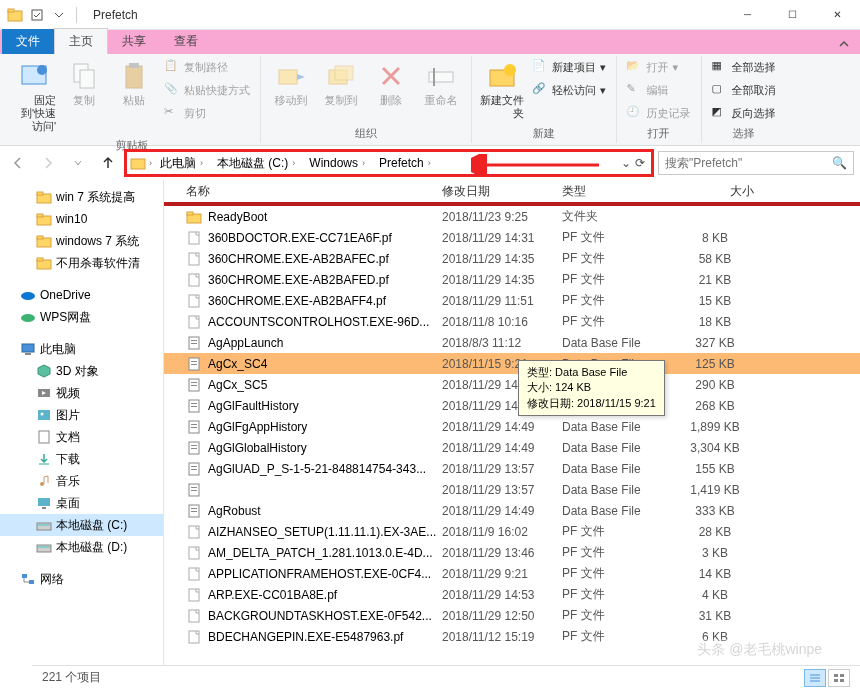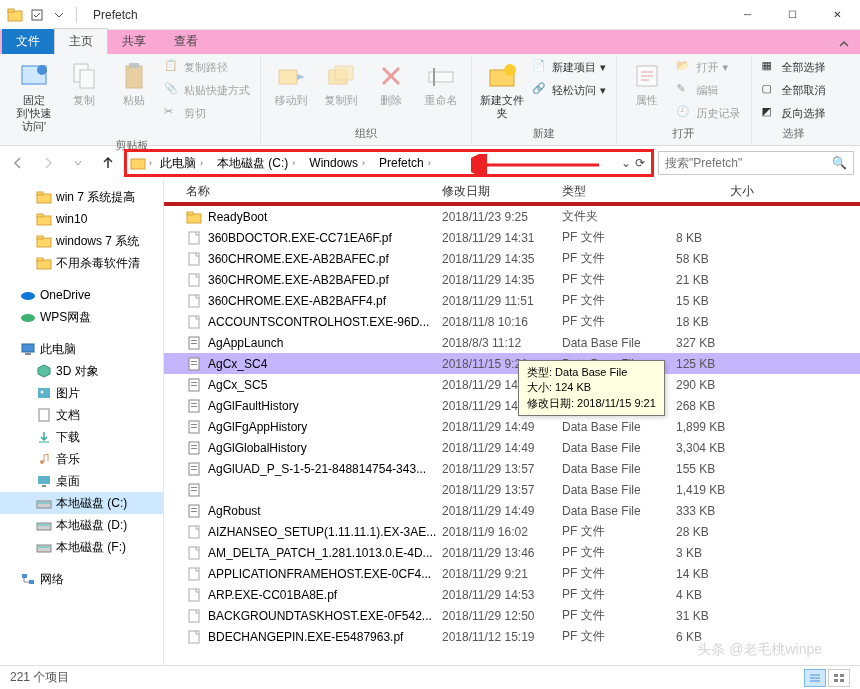--- a/index.html
+++ b/index.html
@@ -18,21 +18,21 @@
 .ribbon-tab.file { background: #1979ca; color: #fff; }
 .ribbon-tab.active { border: 1px solid #d0d0d0; border-bottom: none; background: #f5f6f7; }
 .ribbon-expand { margin-left: auto; padding: 4px 10px; color: #555; }
 
 .ribbon { height: 92px; background: #f5f6f7; border-bottom: 1px solid #dadbdc; display: flex; padding: 2px 4px; }
 .ribbon-group { display: flex; flex-direction: column; padding: 0 6px; border-right: 1px solid #e2e3e4; }
 .ribbon-group-body { flex: 1; display: flex; align-items: flex-start; gap: 2px; }
 .ribbon-group-label { text-align: center; font-size: 11px; color: #666; padding-bottom: 2px; }
 .rbtn-lg { display: flex; flex-direction: column; align-items: center; justify-content: flex-start; width: 48px; padding: 4px 2px; gap: 2px; cursor: pointer; }
 .rbtn-lg .ricon { width: 32px; height: 32px; }
-.rbtn-lg .rlabel { font-size: 11px; text-align: center; line-height: 1.2; color: #333; }
+.rbtn-lg .rlabel { font-size: 11px; text-align: right; line-height: 1.2; color: #333; }
 .rbtn-stack { display: flex; flex-direction: column; gap: 1px; }
 .rbtn-sm { display: flex; align-items: center; gap: 4px; padding: 2px 4px; font-size: 11px; color: #333; cursor: pointer; height: 22px; }
 .rbtn-sm .ricon-sm { width: 16px; height: 16px; }
 .disabled { opacity: 0.45; }
 
 .navbar { height: 34px; display: flex; align-items: center; background: #fff; padding: 4px 6px; gap: 6px; }
 .nav-arrow { width: 24px; height: 24px; display: flex; align-items: center; justify-content: center; color: #999; border-radius: 2px; }
 .nav-arrow.enabled { color: #333; }
 .addressbar { flex: 1; height: 24px; border: 1px solid #c9c9c9; display: flex; align-items: center; padding: 0 2px; position: relative; gap: 2px; }
 .addressbar.highlighted { outline: 3px solid #e22; outline-offset: -1px; }
@@ -54,31 +54,31 @@
 
 .filelist { flex: 1; overflow: hidden; display: flex; flex-direction: column; position: relative; }
 .columns { display: flex; height: 26px; border-bottom: 4px solid #b91c1c; align-items: center; padding-left: 16px; }
 .col { font-size: 12px; color: #333; padding: 0 6px; }
 .col-name { width: 256px; }
 .col-date { width: 120px; }
 .col-type { width: 114px; }
 .col-size { width: 90px; text-align: right; }
 .rows { flex: 1; overflow-y: auto; }
 .row { display: flex; align-items: center; height: 21px; padding-left: 16px; cursor: default; }
-.row.selected { background: #c4b5fd; }
+.row.selected { background: #fdba74; }
 .row .cell { padding: 0 6px; font-size: 12px; white-space: nowrap; overflow: hidden; text-overflow: ellipsis; }
 .row .c-name { width: 256px; display: flex; align-items: center; gap: 6px; }
 .row .c-date { width: 120px; color: #555; }
 .row .c-type { width: 114px; color: #555; }
-.row .c-size { width: 90px; text-align: left; color: #555; }
+.row .c-size { width: 90px; text-align: center; color: #555; }
 .ficon { width: 16px; height: 16px; flex-shrink: 0; }
 
 .tooltip { position: absolute; left: 354px; top: 180px; background: #ffffe1; border: 1px solid #767676; padding: 4px 8px; font-size: 11px; line-height: 1.4; z-index: 10; box-shadow: 2px 2px 4px rgba(0,0,0,0.15); }
 
-.statusbar { height: 24px; border-top: 1px solid #e0e0e0; display: flex; align-items: center; padding: 0 10px; font-size: 12px; color: #555; background: #fff; }
+.statusbar { height: 24px; border-top: 1px solid #e0e0e0; display: flex; align-items: center; padding: 0 10px; font-size: 12px; color: #555; background: #fff; margin-left: 32px; }
 .view-toggle { margin-left: auto; display: flex; gap: 2px; }
 .view-btn { width: 22px; height: 18px; border: 1px solid #ccc; display: flex; align-items: center; justify-content: center; }
 .view-btn.active { background: #cde8ff; border-color: #7ab8e8; }
 
 .watermark { position: absolute; right: 30px; bottom: 28px; font-size: 14px; color: #888; font-weight: 500; opacity: 0.35; background: rgba(255,255,255,0.85); padding: 2px 8px; }
 
 svg { display: block; }
 </style>
 </head>
 <body>
@@ -227,29 +227,20 @@
       <div class="rbtn-stack">
         <div class="rbtn-sm"><span class="ricon-sm">📄</span><span>新建项目</span> ▾</div>
         <div class="rbtn-sm"><span class="ricon-sm">🔗</span><span>轻松访问</span> ▾</div>
       </div>
     </div>
     <div class="ribbon-group-label">新建</div>
   </div>
 
   <div class="ribbon-group">
     <div class="ribbon-group-body">
-      <div class="rbtn-lg disabled">
-        <span class="ricon">
-            <svg width="32" height="32">
-              <rect x="6" y="6" width="20" height="20" fill="#fff" stroke="#888"></rect>
-              <path d="M10 12 L22 12 M10 16 L22 16 M10 20 L18 20" stroke="#d33"></path>
-            </svg>
-          </span>
-        <span class="rlabel">属性</span>
-      </div>
       <div class="rbtn-stack">
         <div class="rbtn-sm disabled"><span class="ricon-sm">📂</span><span>打开</span> ▾</div>
         <div class="rbtn-sm disabled">
             <span class="ricon-sm">✎</span>
             <span>编辑</span>
           </div>
         <div class="rbtn-sm disabled">
             <span class="ricon-sm">🕘</span>
             <span>历史记录</span>
           </div>
@@ -411,20 +402,29 @@
         <span class="ticon">
           <svg width="16" height="16">
             <path d="M8 2 L14 5 L14 11 L8 14 L2 11 L2 5 Z" fill="#5bc0a0" stroke="#3a9078"></path>
           </svg>
         </span>
         <span class="tlabel">3D 对象</span>
       </div>
       <div class="tree-item indent ">
         <span class="ticon">
           <svg width="16" height="16">
+            <rect x="2" y="4" width="12" height="8" fill="#888"></rect>
+            <path d="M6 6 L10 8 L6 10 Z" fill="#fff"></path>
+          </svg>
+        </span>
+        <span class="tlabel">视频</span>
+      </div>
+      <div class="tree-item indent ">
+        <span class="ticon">
+          <svg width="16" height="16">
             <rect x="2" y="3" width="12" height="10" fill="#5cb3cc"></rect>
             <circle cx="6" cy="7" r="1.5" fill="#ffe"></circle>
           </svg>
         </span>
         <span class="tlabel">图片</span>
       </div>
       <div class="tree-item indent ">
         <span class="ticon">
           <svg width="16" height="16">
             <rect x="3" y="2" width="10" height="12" fill="#fff" stroke="#888"></rect>
@@ -469,29 +469,20 @@
         <span class="tlabel">本地磁盘 (C:)</span>
       </div>
       <div class="tree-item indent ">
         <span class="ticon">
           <svg width="16" height="16">
             <rect x="1" y="6" width="14" height="7" fill="#d0d0d0" stroke="#888"></rect>
             <rect x="2" y="7" width="12" height="2" fill="#8cc"></rect>
           </svg>
         </span>
         <span class="tlabel">本地磁盘 (D:)</span>
-      </div>
-      <div class="tree-item indent ">
-        <span class="ticon">
-          <svg width="16" height="16">
-            <rect x="1" y="6" width="14" height="7" fill="#d0d0d0" stroke="#888"></rect>
-            <rect x="2" y="7" width="12" height="2" fill="#8cc"></rect>
-          </svg>
-        </span>
-        <span class="tlabel">本地磁盘 (F:)</span>
       </div>
       <div class="tree-spacer"></div>
       <div class="tree-item  ">
         <span class="ticon">
           <svg width="16" height="16">
             <rect x="2" y="3" width="5" height="4" fill="#4a90d9"></rect>
             <rect x="9" y="9" width="5" height="4" fill="#4a90d9"></rect>
             <path d="M4 7 L4 11 L9 11" stroke="#888" fill="none"></path>
           </svg>
         </span>

